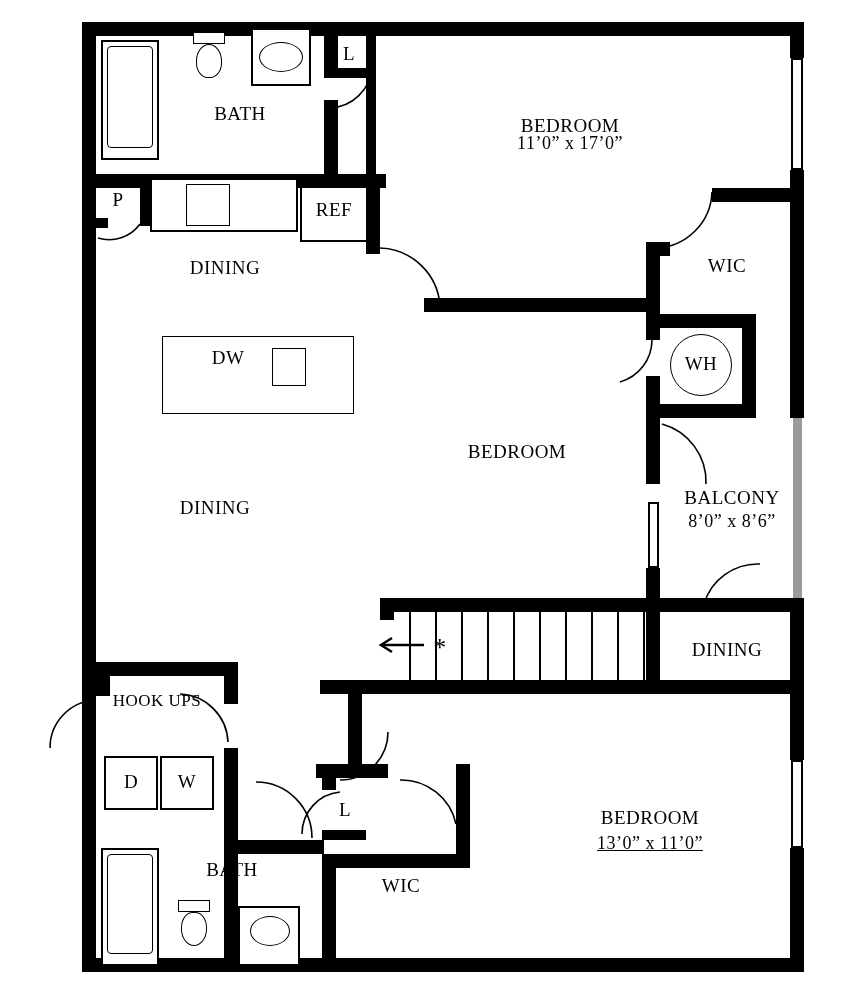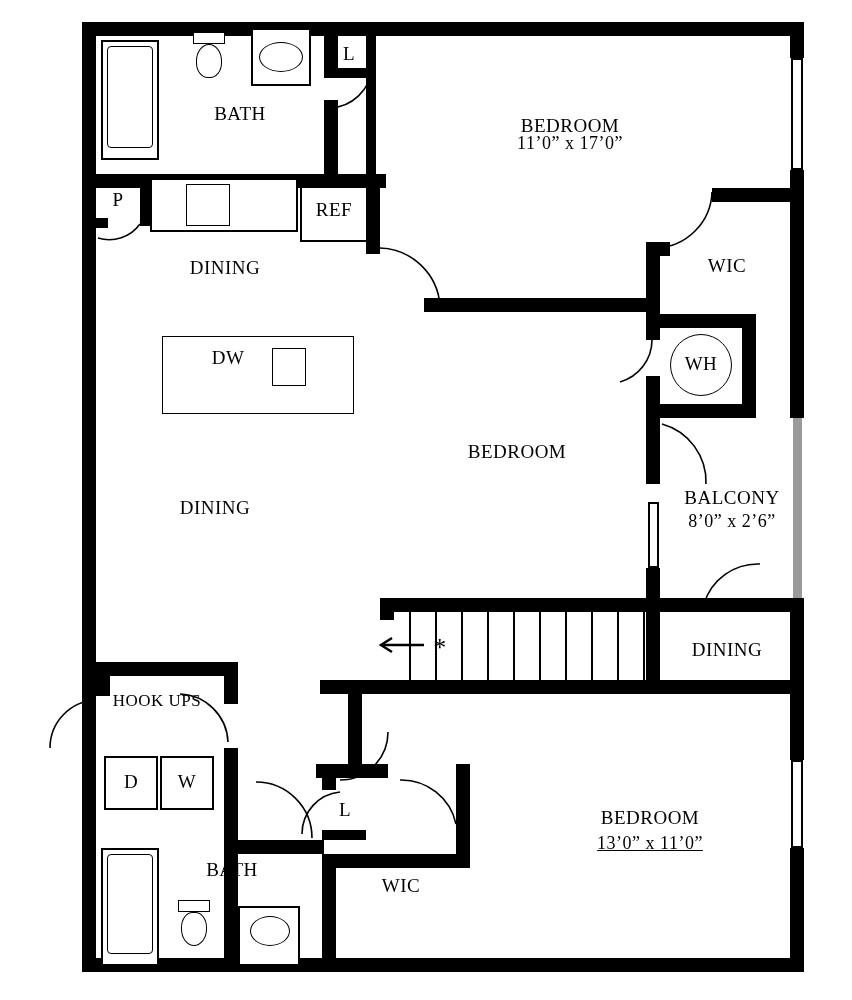--- a/index.html
+++ b/index.html
@@ -232,21 +232,21 @@
 
   <div class="label room-name" style="left:132px; top:256px; width:186px;">DINING</div>
 
   <div class="label room-name" style="left:672px; top:254px; width:110px;">WIC</div>
 
   <div class="label room-name" style="left:424px; top:440px; width:186px;">BEDROOM</div>
 
   <div class="label room-name" style="left:120px; top:496px; width:190px;">DINING</div>
 
   <div class="label room-name" style="left:662px; top:486px; width:140px;">BALCONY</div>
-  <div class="label room-dim" style="left:662px; top:510px; width:140px;">8’0” x 2’6”</div>
+  <div class="label room-dim" style="left:662px; top:510px; width:140px;">8’0” x 8’6”</div>
 
   <div class="label room-name" style="left:660px; top:638px; width:134px;">DINING</div>
 
   <div class="label small-label" style="left:84px; top:690px; width:146px;">HOOK UPS</div>
 
   <div class="label room-name" style="left:162px; top:858px; width:140px;">BATH</div>
 
   <div class="label room-name" style="left:346px; top:874px; width:110px;">WIC</div>
 
   <div class="label room-name" style="left:540px; top:806px; width:220px;">BEDROOM</div>

